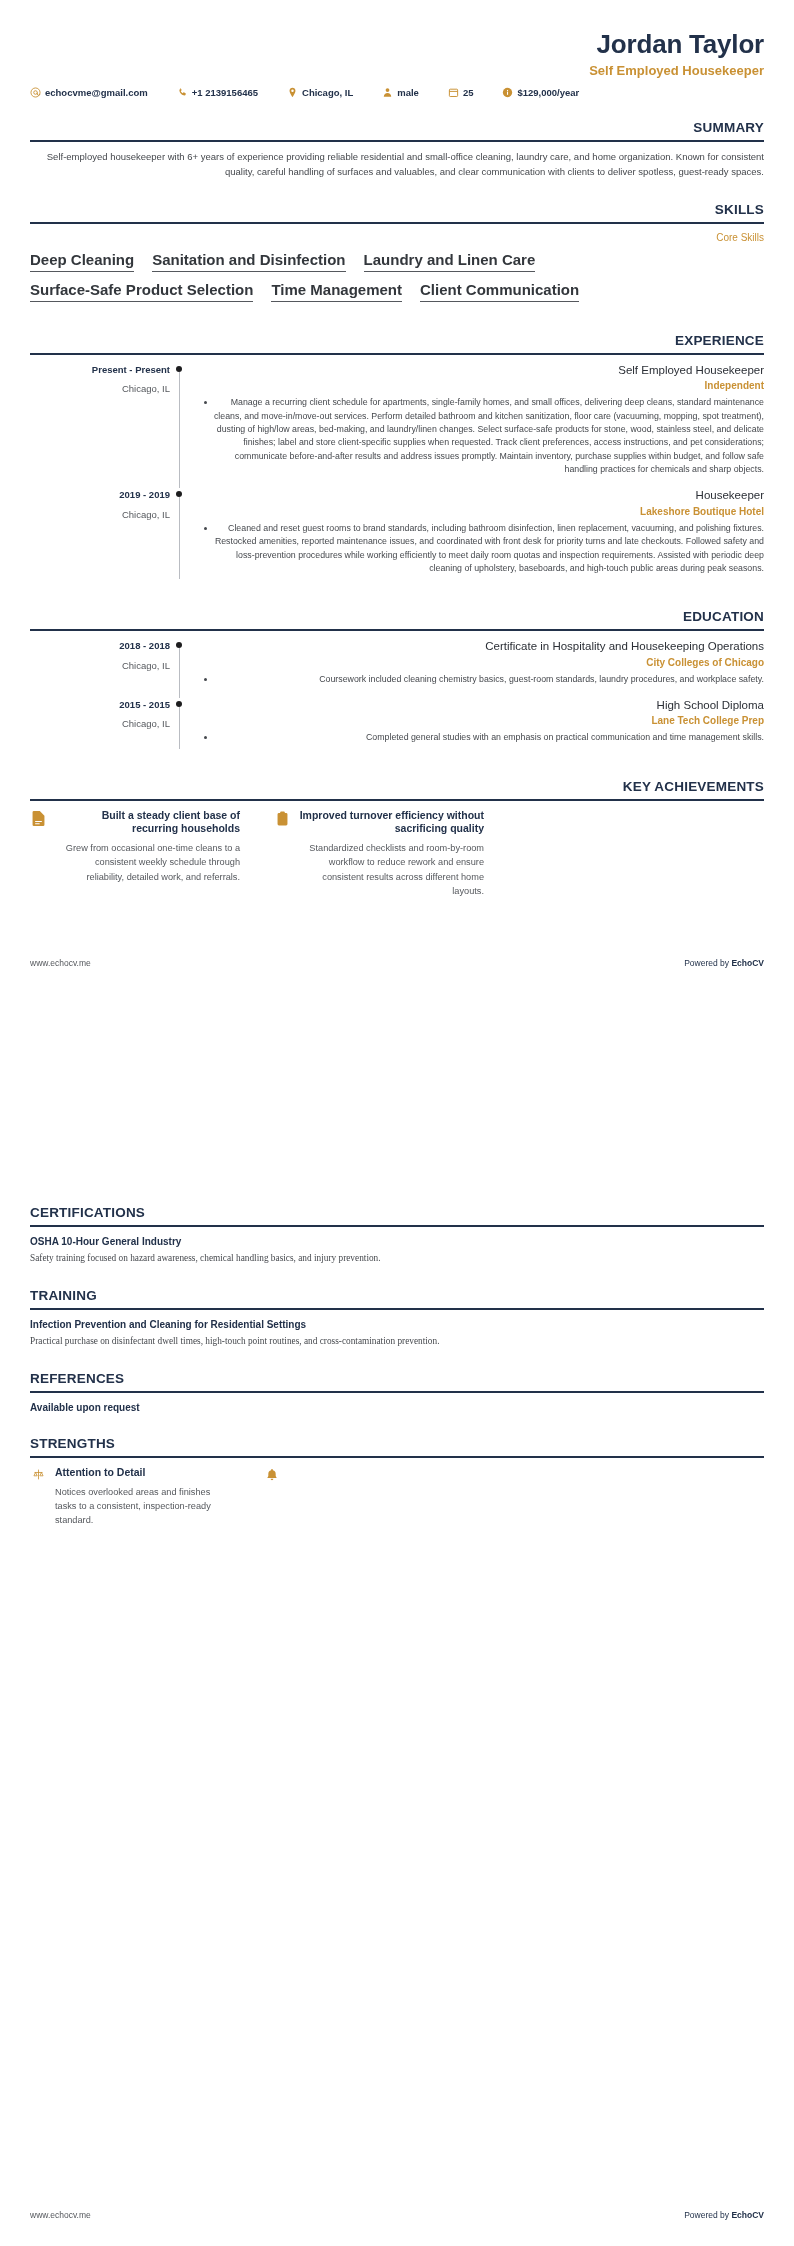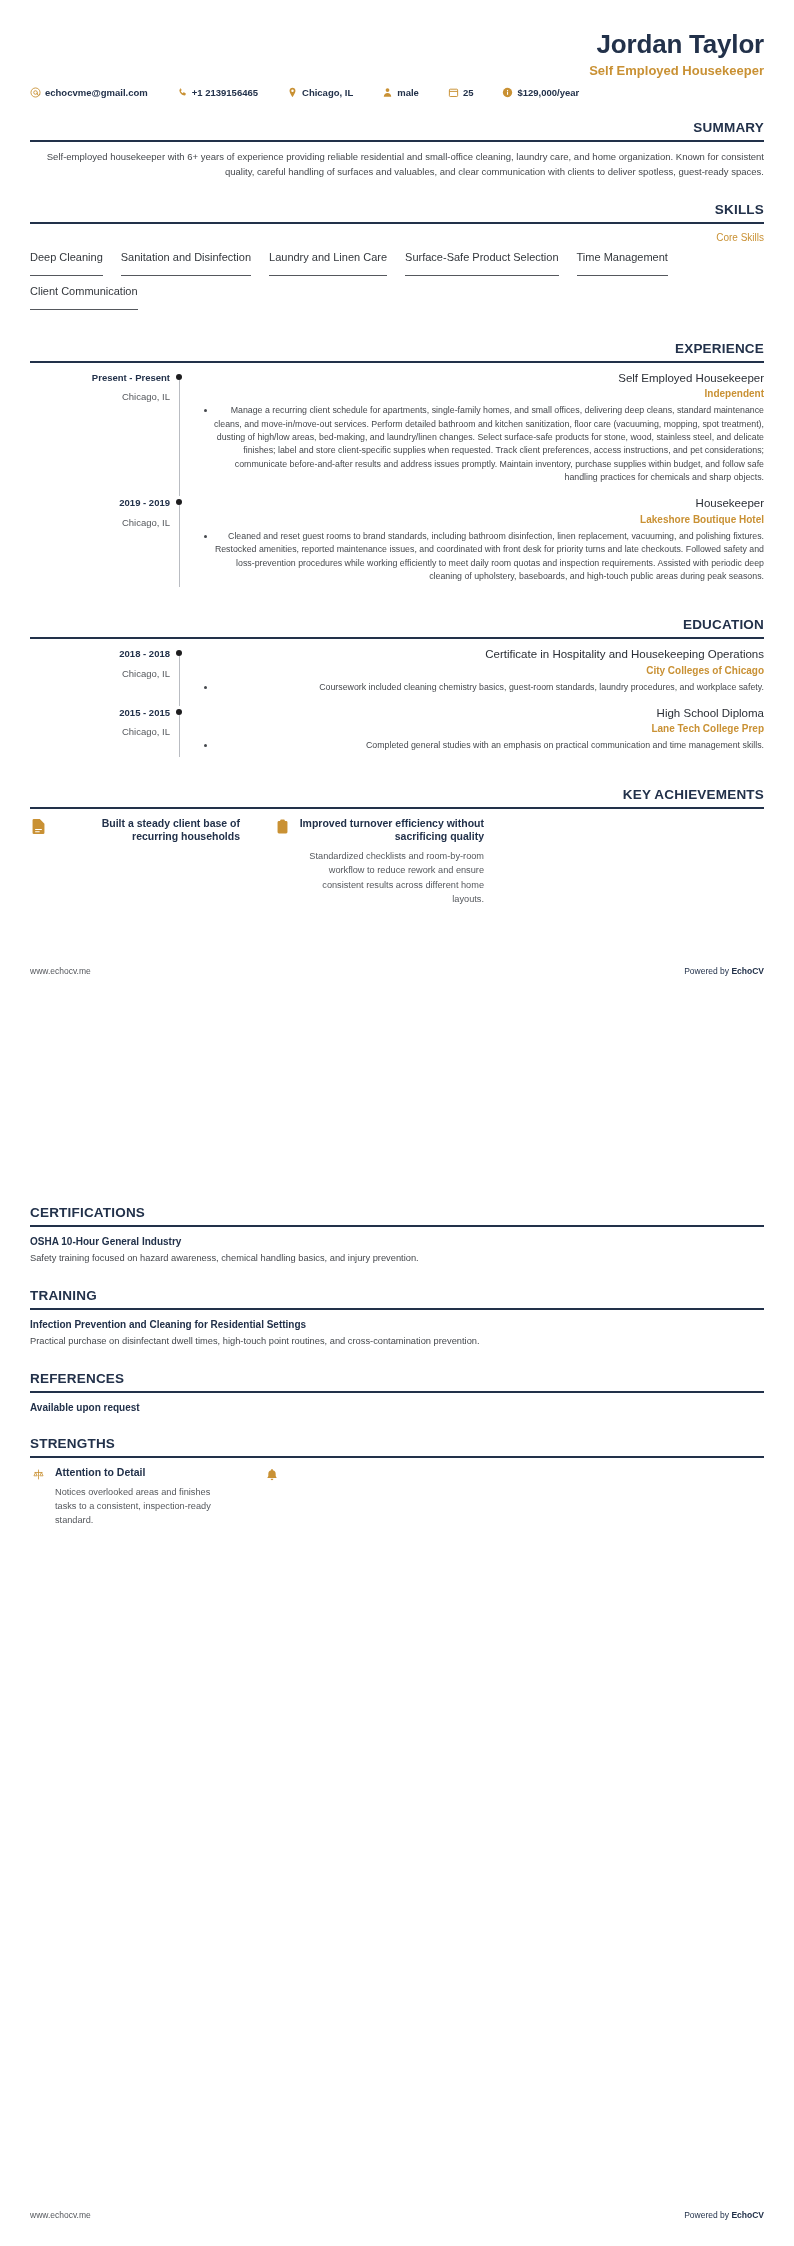--- a/index.html
+++ b/index.html
@@ -94,24 +94,24 @@
     font-size: 10px;
     color: #c99134;
     margin: 2px 0 8px 0;
   }
   .skill-list {
     display: flex;
     flex-wrap: wrap;
     gap: 0 18px;
   }
   .skill-chip {
-    font-size: 11px;
-    font-weight: normal;
+    font-size: 15px;
+    font-weight: bold;
     color: #33373c;
-    padding-bottom: 12px;
+    padding-bottom: 3px;
     border-bottom: 1.5px solid #55585d;
     margin-bottom: 9px;
     white-space: nowrap;
   }
 
   
   .entry {
     display: flex;
     align-items: stretch;
     position: relative;
@@ -231,20 +231,21 @@
     font-weight: bold;
     color: #22314a;
     margin: 2px 0 4px 0;
     line-height: 1.3;
   }
   .block-text {
     font-size: 9.3px;
     color: #45484d;
     line-height: 1.5;
     margin: 0;
+    font-family: Liberation Serif, serif;
   }
 
   
   .footer {
     display: flex;
     justify-content: space-between;
     align-items: center;
     font-size: 8.5px;
     color: #55585d;
     padding-top: 14px;
@@ -434,20 +435,21 @@
     <div class="card-grid">
 
       <div class="card achievement-card">
         <div class="card-icon">
           <svg width="13" height="15" viewBox="0 0 14 16" fill="currentColor">
             <path d="M8.4 0H2a1.4 1.4 0 0 0-1.4 1.4v13.2A1.4 1.4 0 0 0 2 16h10a1.4 1.4 0 0 0 1.4-1.4V5l-5-5zm-5 10.6h7.2v1.2H3.4v-1.2zm0 2.4h4.8v1.2H3.4V13z"></path>
           </svg>
         </div>
         <div class="card-body">
           <div class="card-title">Built a steady client base of recurring households</div>
+          <div class="card-text">Grew from occasional one-time cleans to a consistent weekly schedule through reliability, detailed work, and referrals.</div>
         </div>
       </div>
 
       <div class="card achievement-card">
         <div class="card-icon">
           <svg width="11" height="15" viewBox="0 0 12 16" fill="currentColor">
             <rect x="3.6" y="0.4" width="4.8" height="2.6" rx="0.8"></rect>
             <rect x="0.6" y="2.1" width="10.8" height="13.4" rx="1.5"></rect>
           </svg>
         </div>

